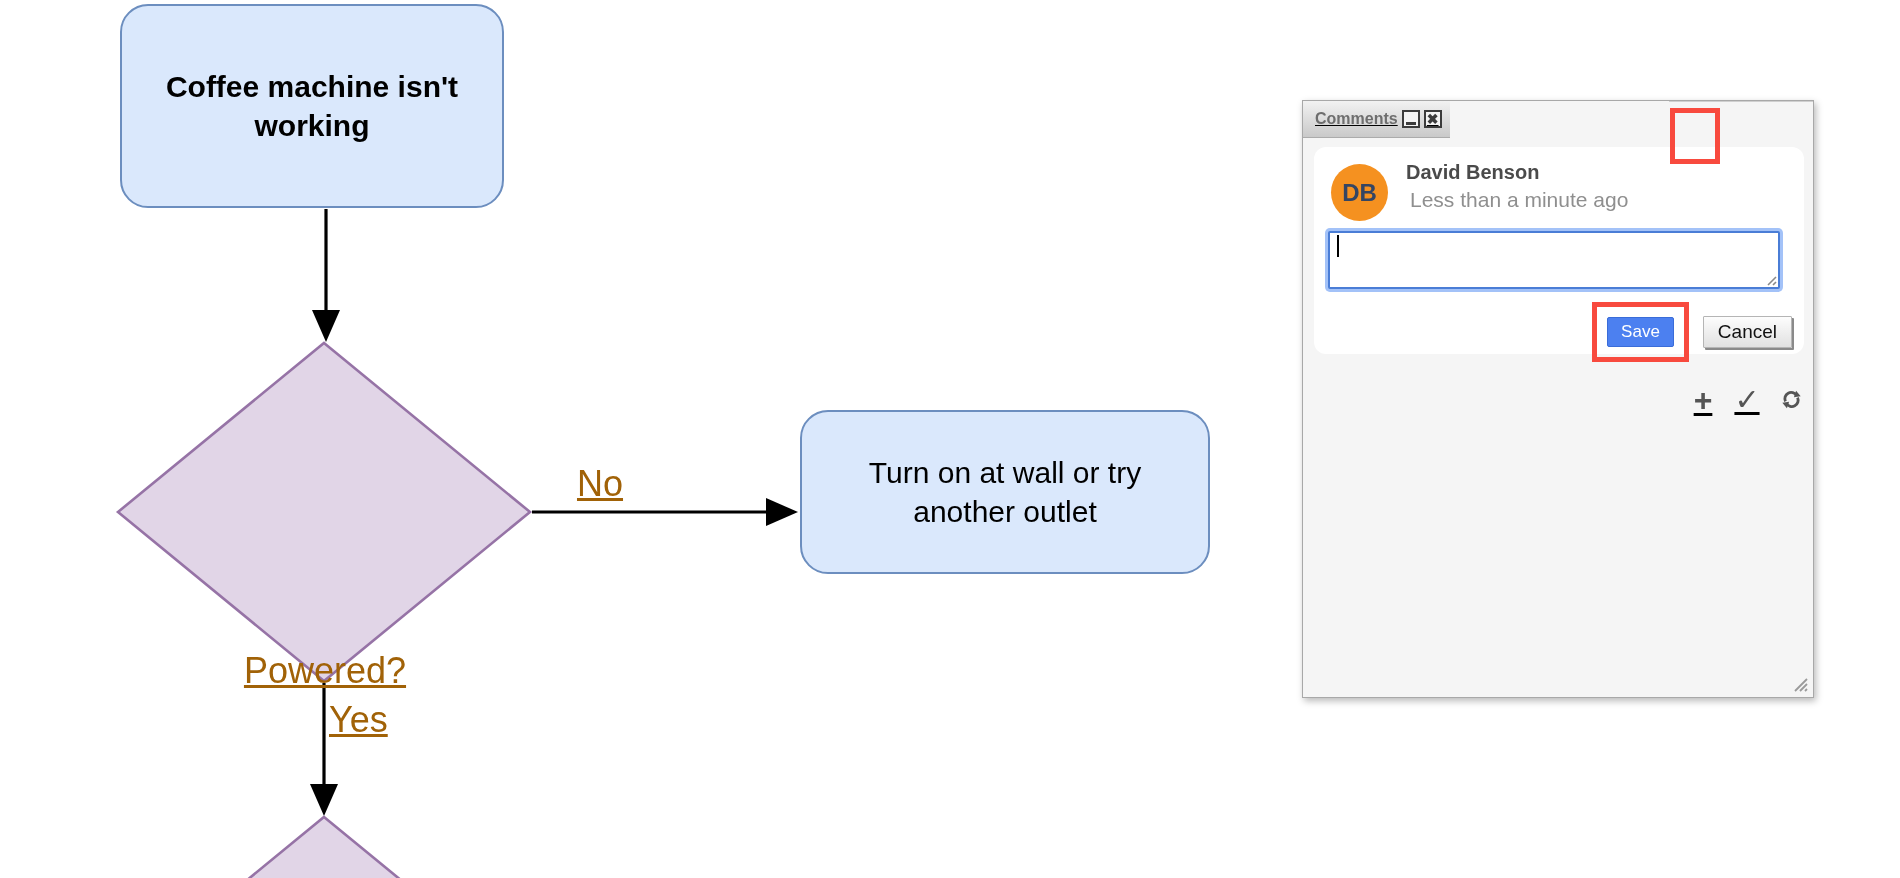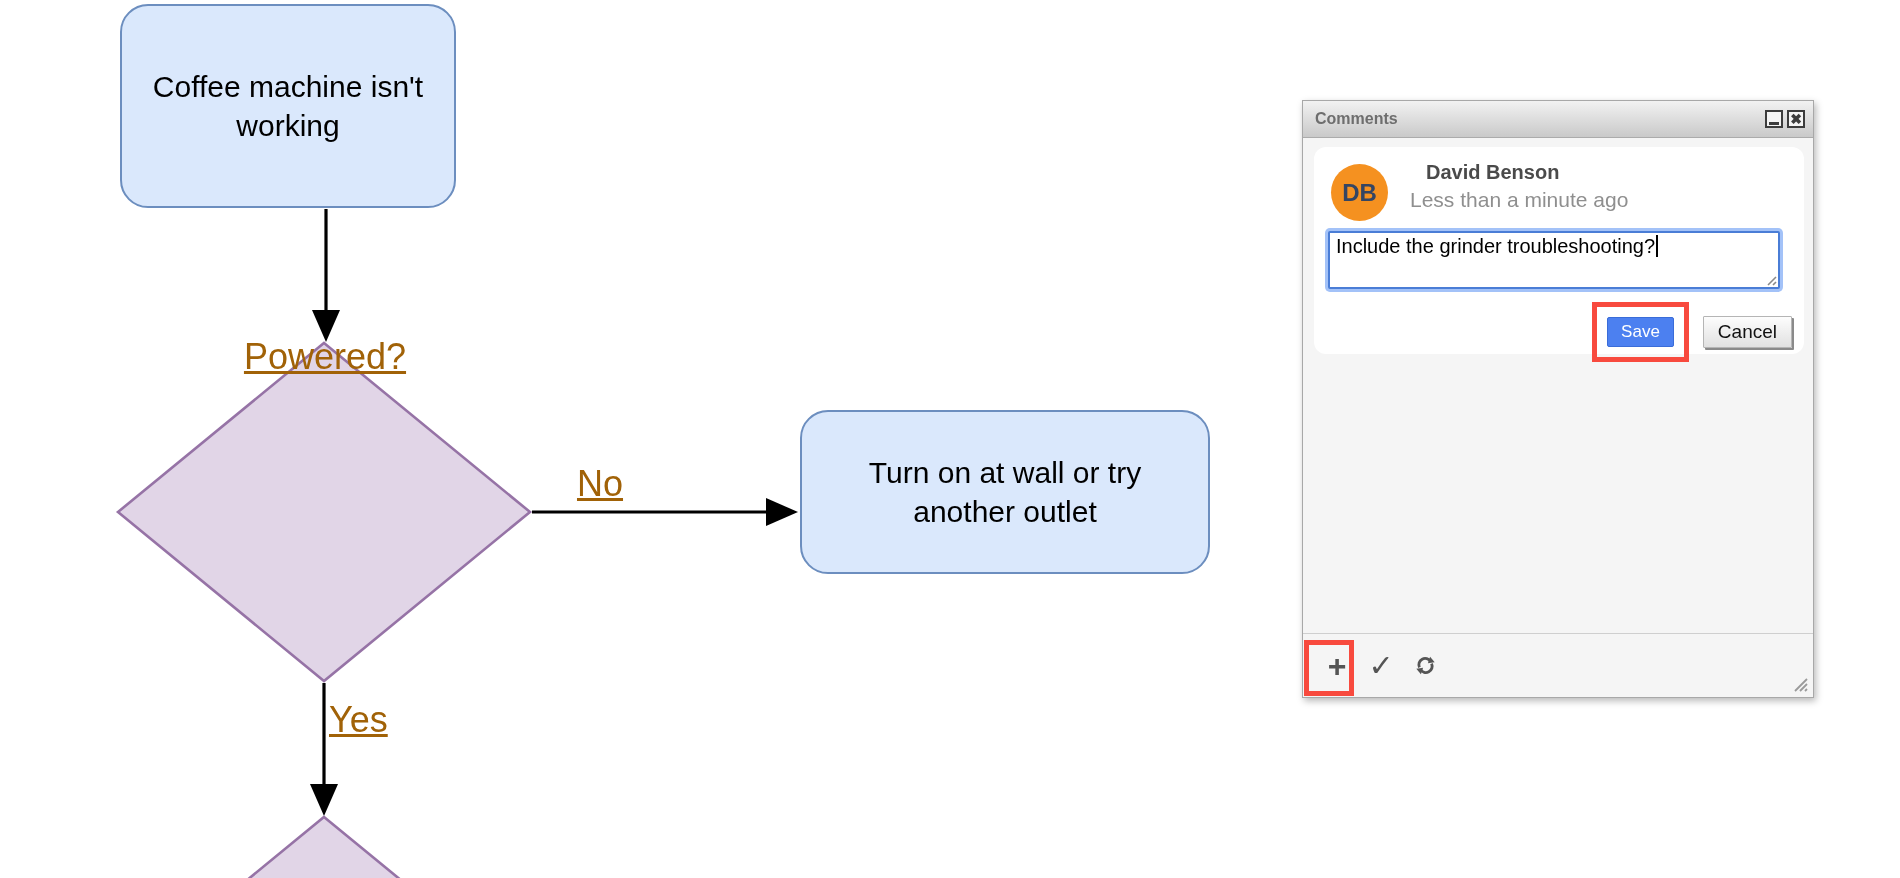--- a/index.html
+++ b/index.html
@@ -6,49 +6,49 @@
   * { margin:0; padding:0; box-sizing:border-box; }
   html,body { width:1900px; height:878px; background:#ffffff; overflow:hidden;
               font-family:"Liberation Sans", sans-serif; }
   .stage { position:absolute; inset:0; width:1900px; height:878px; }
 
   
   .fc-svg { position:absolute; left:0; top:0; width:1900px; height:878px; }
   .fc-node { position:absolute; display:flex; align-items:center; justify-content:center;
              text-align:center; background:#dae8fc; border:2.5px solid #6c8ebf;
              border-radius:28px; font-size:30px; line-height:1.3; color:#000; }
-  .fc-node-start   { left:120px; top:4px;  width:336px; height:204px; padding:4px 30px; }
+  .fc-node-start   { left:120px; top:4px;  width:384px; height:204px; padding:4px 30px;font-weight:bold; }
   .fc-node-outlet  { left:800px; top:410px; width:410px; height:164px; padding:0 28px; }
   .fc-label { position:absolute; font-size:36px; color:#a16207; white-space:nowrap;text-decoration:underline; }
-  .fc-label-decision { left:124px; top:336px; width:402px; height:330px;
-                       display:flex; align-items:flex-start; justify-content:center; }
+  .fc-label-decision { left:124px; top:362px; width:402px; height:330px;
+                       display:flex; align-items:flex-end; justify-content:center; }
   .fc-label-no  { left:558px; top:463px; width:84px; text-align:center; }
   .fc-label-yes { left:329px; top:699px; }
 
   
   .panel { position:absolute; left:1302px; top:100px; width:512px; height:598px;
            background:#f5f5f5; border:1px solid #a8a8a8;
-           box-shadow:2px 3px 7px rgba(0,0,0,.28); display:flex; flex-direction:column; }
+           box-shadow:2px 3px 7px rgba(0,0,0,.28); display:flex; flex-direction:row;text-decoration:underline; }
   .panel-header { height:37px; flex:0 0 37px; display:flex; align-items:center;
                   background:linear-gradient(#f2f2f2,#c9c9c9);
                   border-bottom:1px solid #ababab; padding:0 8px 0 12px; }
   .panel-title { font-size:16px; font-weight:bold; color:#6e6e6e; flex:1; }
   .win-btn { width:18px; height:18px; border:2px solid #3c3c3c; background:#f4f4f4;
              margin-left:4px; position:relative; cursor:pointer; }
   .win-btn.min::after { content:""; position:absolute; left:2px; right:2px; bottom:1px;
                         height:3px; background:#3c3c3c; }
   .win-btn.close { display:flex; align-items:center; justify-content:center;
                    font-size:14px; font-weight:900; color:#3c3c3c; line-height:1; }
 
   .comment-card { position:absolute; left:11px; top:46px; width:490px; height:207px;
                   background:#ffffff; border-radius:12px; }
   .avatar { position:absolute; left:17px; top:17px; width:57px; height:57px;
             border-radius:50%; background:#f59120; display:flex; align-items:center;
             justify-content:center; font-size:24px; font-weight:bold; color:#344563; }
-  .c-name { position:absolute; left:112px; top:14px; font-size:20px; font-weight:bold; color:#4a4a4a; }
+  .c-name { position:absolute; left:92px; top:14px; font-size:20px; font-weight:bold; color:#4a4a4a; }
   .c-time { position:absolute; left:96px; top:41px; font-size:21px; color:#8f8f8f; }
 
   .c-textarea { position:absolute; left:14px; top:84px; width:452px; height:58px;
                 background:#fff; border:2px solid #4a7dd6; border-radius:2px;
                 box-shadow:0 0 0 3px #a3c2f8; padding:2px 6px; font-size:20px;
                 color:#000; cursor:text; overflow:hidden; }
   .caret { display:inline-block; width:2px; height:22px; background:#000;
            vertical-align:-4px; margin-left:1px; }
   .ta-grip { position:absolute; right:1px; bottom:1px; width:13px; height:13px; }
 
@@ -121,21 +121,21 @@
       <div class="win-btn close" title="Close">✖</div>
     </div>
 
     <div class="panel-list">
       <div class="comment-card">
         <div class="avatar">DB</div>
         <div class="c-name">David Benson</div>
         <div class="c-time">Less than a minute ago</div>
 
         <div class="c-textarea">
-          <span>Include the grinder troubleshooting?</span><span class="caret"></span>
+          <span class="caret"></span>
           <svg class="ta-grip" viewBox="0 0 13 13">
               <path d="M12 4 L4 12 M12 9 L9 12" stroke="#8a8a8a" stroke-width="1.6" fill="none"></path>
             </svg>
         </div>
 
         <div class="btn-row">
           <div class="annot save-wrap">
             <button class="btn-save">Save</button>
           </div>
           <button class="btn-cancel">Cancel</button>

